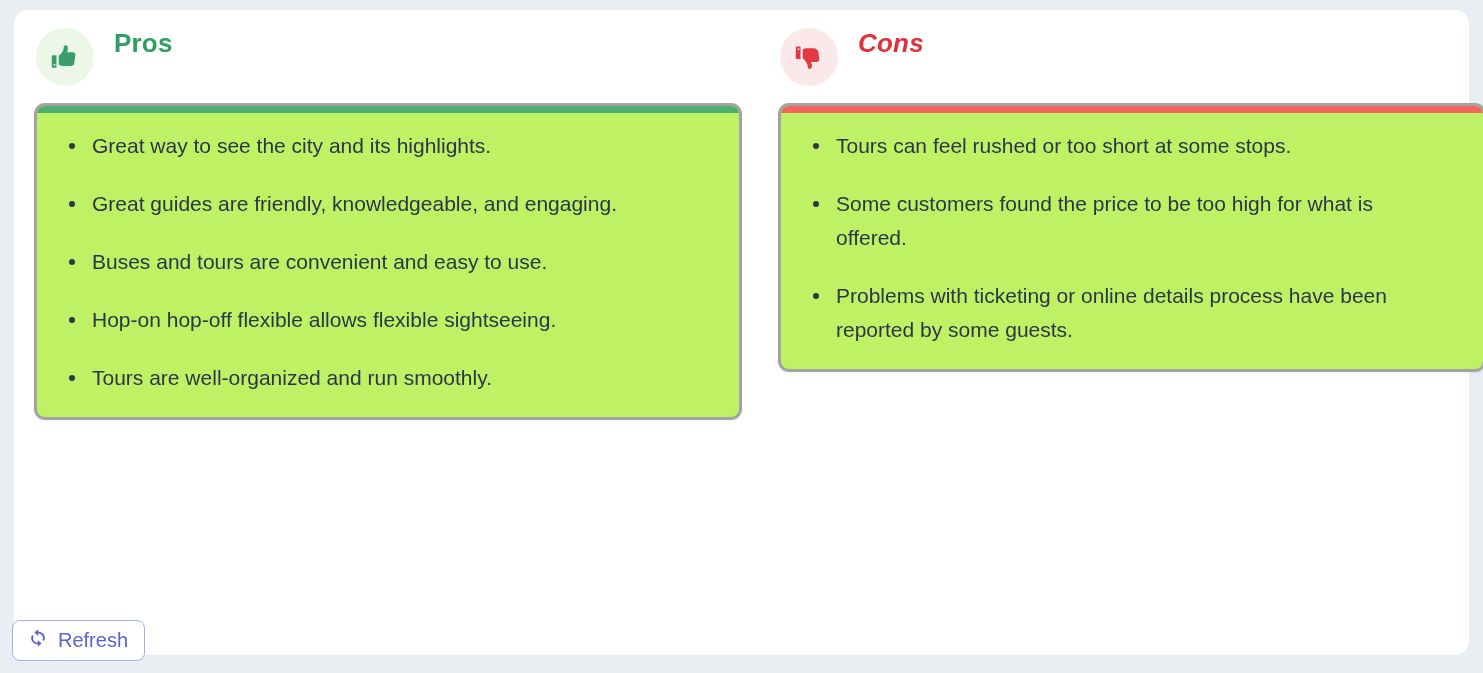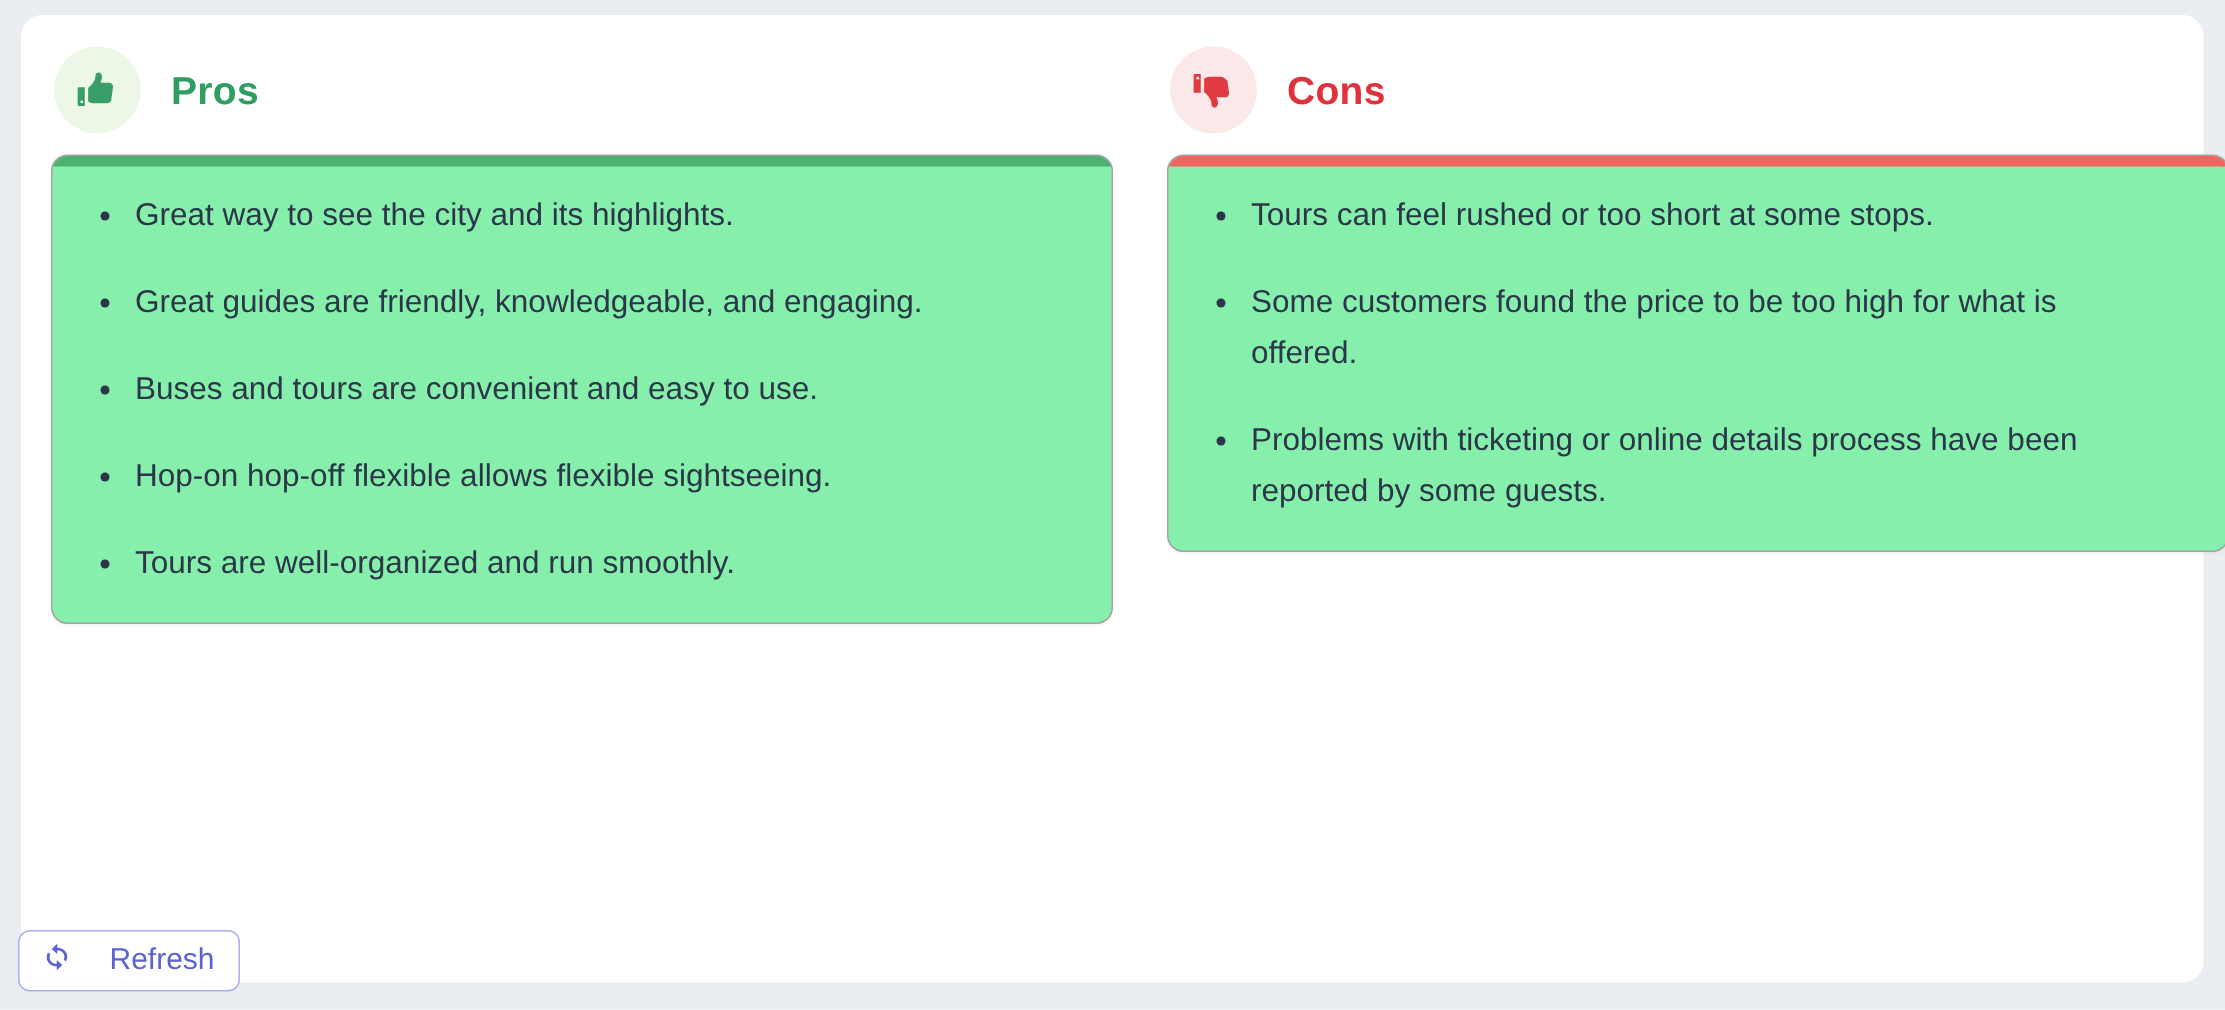--- a/index.html
+++ b/index.html
@@ -36,21 +36,20 @@
   }
 
   .column {
     width: 708px;
     flex: 0 0 708px;
   }
 
   
   .col-header {
     display: flex;
-    align-items: center;
     gap: 20px;
     height: 64px;
     padding-left: 2px;
   }
 
   .icon-badge {
     width: 58px;
     height: 58px;
     border-radius: 50%;
     display: flex;
@@ -60,27 +59,27 @@
   }
   .icon-badge.pros { background: #edf7e7; }
   .icon-badge.cons { background: #fbe9ea; }
 
   .col-title {
     font-size: 26px;
     font-weight: bold;
     letter-spacing: 0.2px;
   }
   .col-title.pros { color: #2e9e63; }
-  .col-title.cons { color: #e0323c; }
+  .col-title.cons { color: #e0323c; font-style: italic; }
 
   
   .card {
     margin-top: 11px;
-    background: #86efac;
-    border: 1px solid #a3a3a3;
+    background: #bef264;
+    border: 3px solid #a3a3a3;
     border-radius: 11px;
     box-shadow: 0 1px 3px rgba(16, 24, 40, 0.05);
     position: relative;
     overflow: hidden;
   }
   .card-accent {
     height: 7px;
     width: 100%;
     border-top-left-radius: 10px;
     border-top-right-radius: 10px;
@@ -121,21 +120,21 @@
   .pros-body ul.bullet-list li { max-width: 600px; }
   .cons-body ul.bullet-list li { max-width: 600px; }
 
   
   .refresh-button {
     position: absolute;
     left: 12px;
     top: 620px;
     display: inline-flex;
     align-items: center;
-    gap: 24px;
+    gap: 9px;
     height: 41px;
     padding: 0 16px 0 14px;
     background: #ffffff;
     border: 1px solid #a9aef0;
     border-radius: 8px;
     color: #5b63d3;
     font-size: 20px;
     font-family: "Liberation Sans", sans-serif;
     cursor: pointer;
   }

